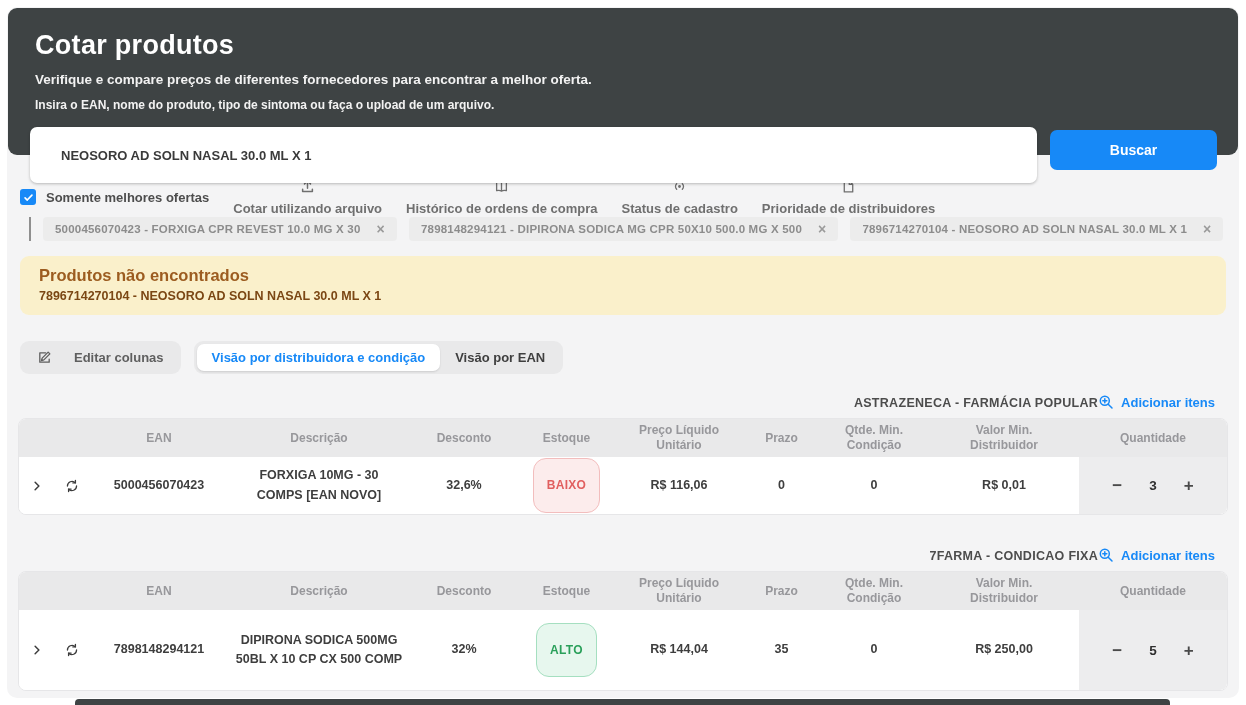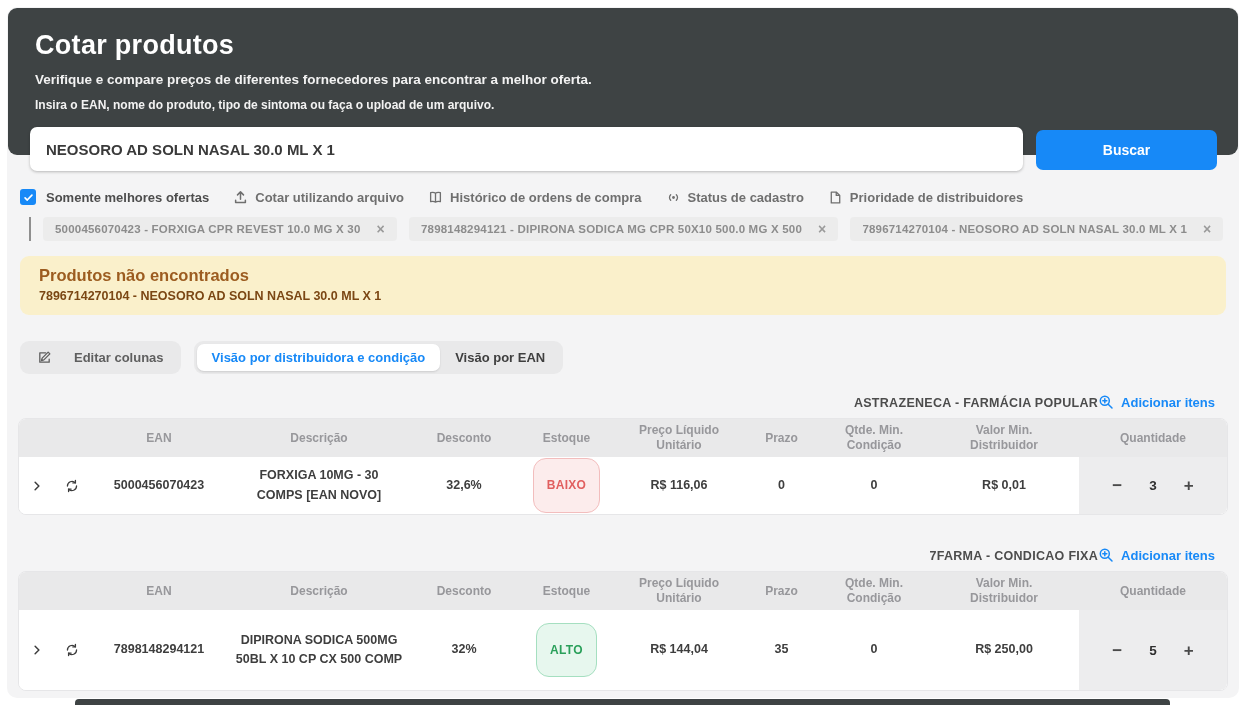--- a/index.html
+++ b/index.html
@@ -20,43 +20,43 @@
     background:#3E4344; border-radius:9px; padding:22px 0 0 27px;
   }
   .hero-title { color:#fff; font-size:27px; font-weight:bold; letter-spacing:.3px; }
   .hero-sub { color:#f2f2f2; font-size:13.5px; font-weight:bold; margin-top:11px; }
   .hero-hint { color:#f2f2f2; font-size:12px; font-weight:bold; margin-top:11px; }
   .search-row {
     position:absolute; left:22px; right:21px; top:119px;
     display:flex; align-items:flex-start; gap:13px;
   }
   .search-input {
-    flex:1; height:44px; border:none; outline:none; border-radius:7px;
-    background:#fff; padding:0 16px; font-family:"Liberation Sans",sans-serif;
-    font-size:15px; font-weight:bold; color:#3a3a3a;
+    flex:1; height:56px; border:none; outline:none; border-radius:7px;
+    background:#fff; padding:0 31px; font-family:"Liberation Sans",sans-serif;
+    font-size:13px; font-weight:bold; color:#3a3a3a;
     box-shadow:0 1px 3px rgba(0,0,0,.25);
   }
   .search-btn {
-    width:181px; height:40px; margin-top:3px; border:none; border-radius:7px;
+    width:167px; height:40px; margin-top:3px; border:none; border-radius:7px;
     background:#1789F7; color:#fff; font-size:14px; font-weight:bold;
     font-family:"Liberation Sans",sans-serif; cursor:pointer;
   }
 
   
   .toolbar {
     display:flex; align-items:center; gap:24px;
     margin:33px 0 0 13px; height:18px;
   }
   .chk-wrap { display:flex; align-items:center; gap:10px; cursor:pointer; }
   .checkbox {
     width:16px; height:16px; border-radius:3px; background:#1789F7;
     display:flex; align-items:center; justify-content:center;
   }
   .chk-label { font-size:13px; font-weight:bold; color:#4d4d4d; }
-  .tool-link { display:flex; align-items:center; gap:7px; color:#6f6f6f; cursor:pointer; }
+  .tool-link { display:flex; align-items:center; gap:7px; color:#6f6f6f; cursor:pointer;flex-direction:column; }
   .tool-link span { font-size:13px; font-weight:bold; }
   .tool-link svg { display:block; }
 
   
   .chips { display:flex; align-items:center; gap:12px; margin:11px 0 0 22px; }
   .chips-divider { width:2px; height:24px; background:#8f8f8f; }
   .chip {
     display:flex; align-items:center; gap:16px; background:#ececec;
     border-radius:4px; padding:5px 12px; color:#8c8c8c;
     font-size:11.5px; font-weight:bold; letter-spacing:.2px;

